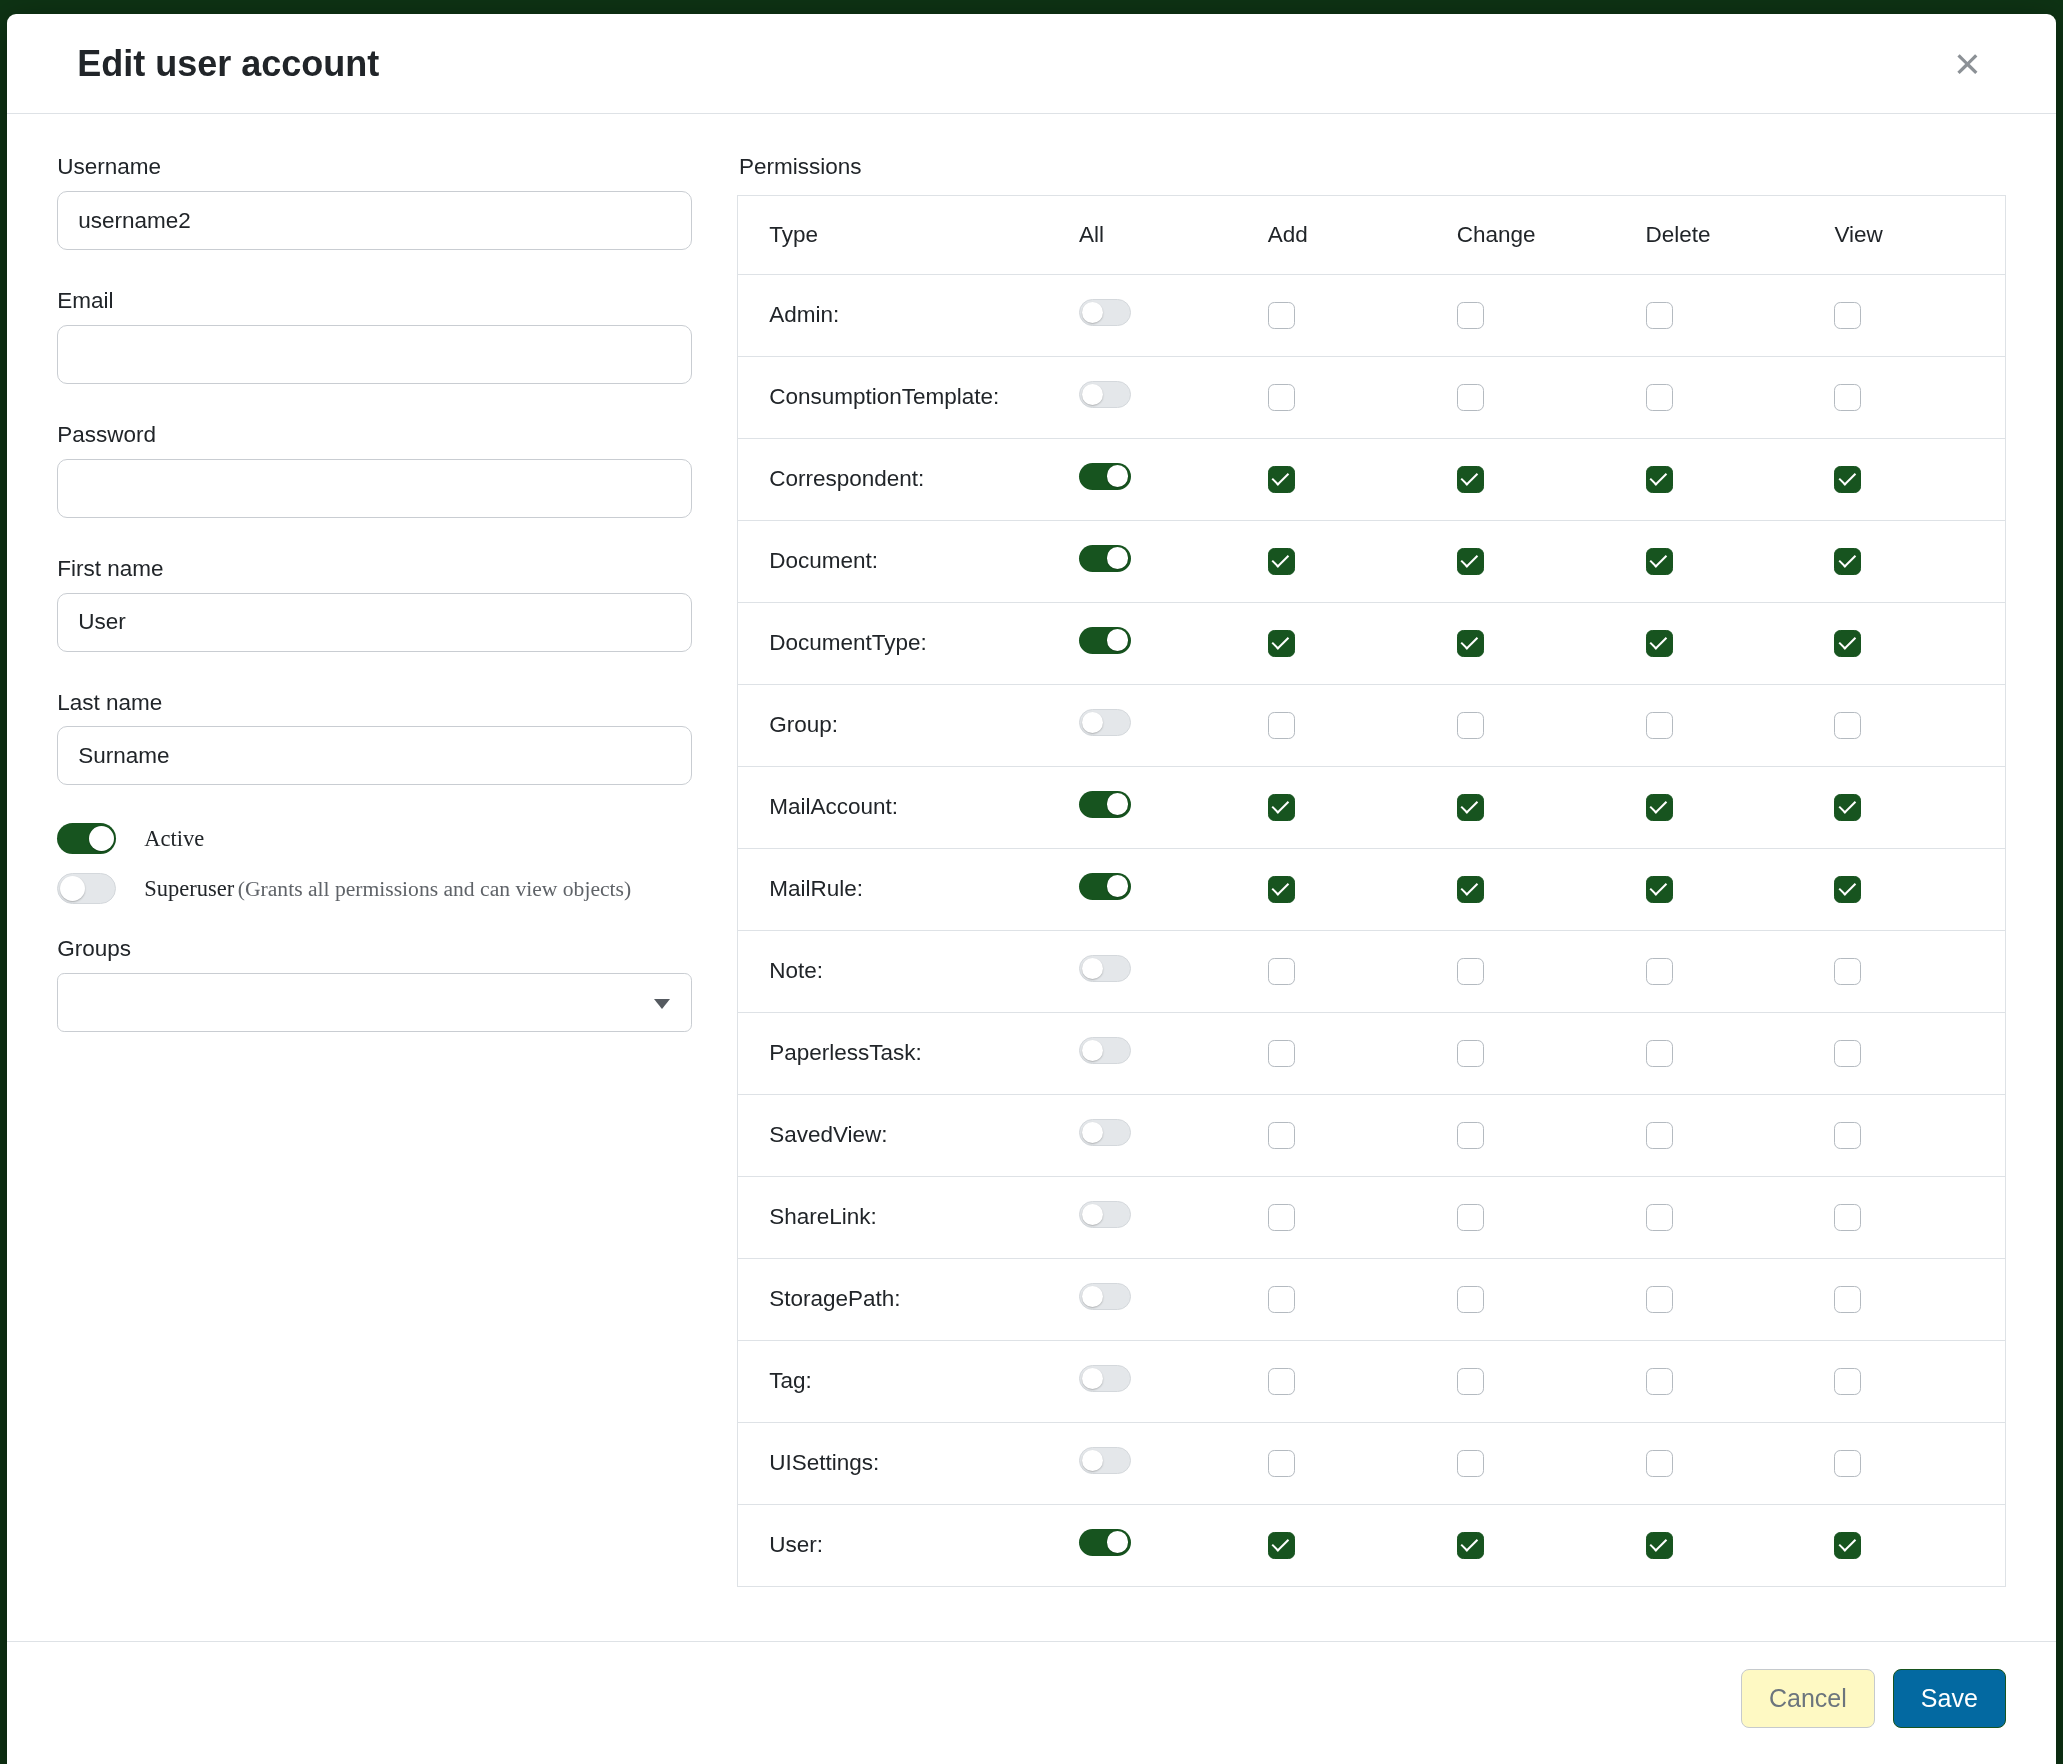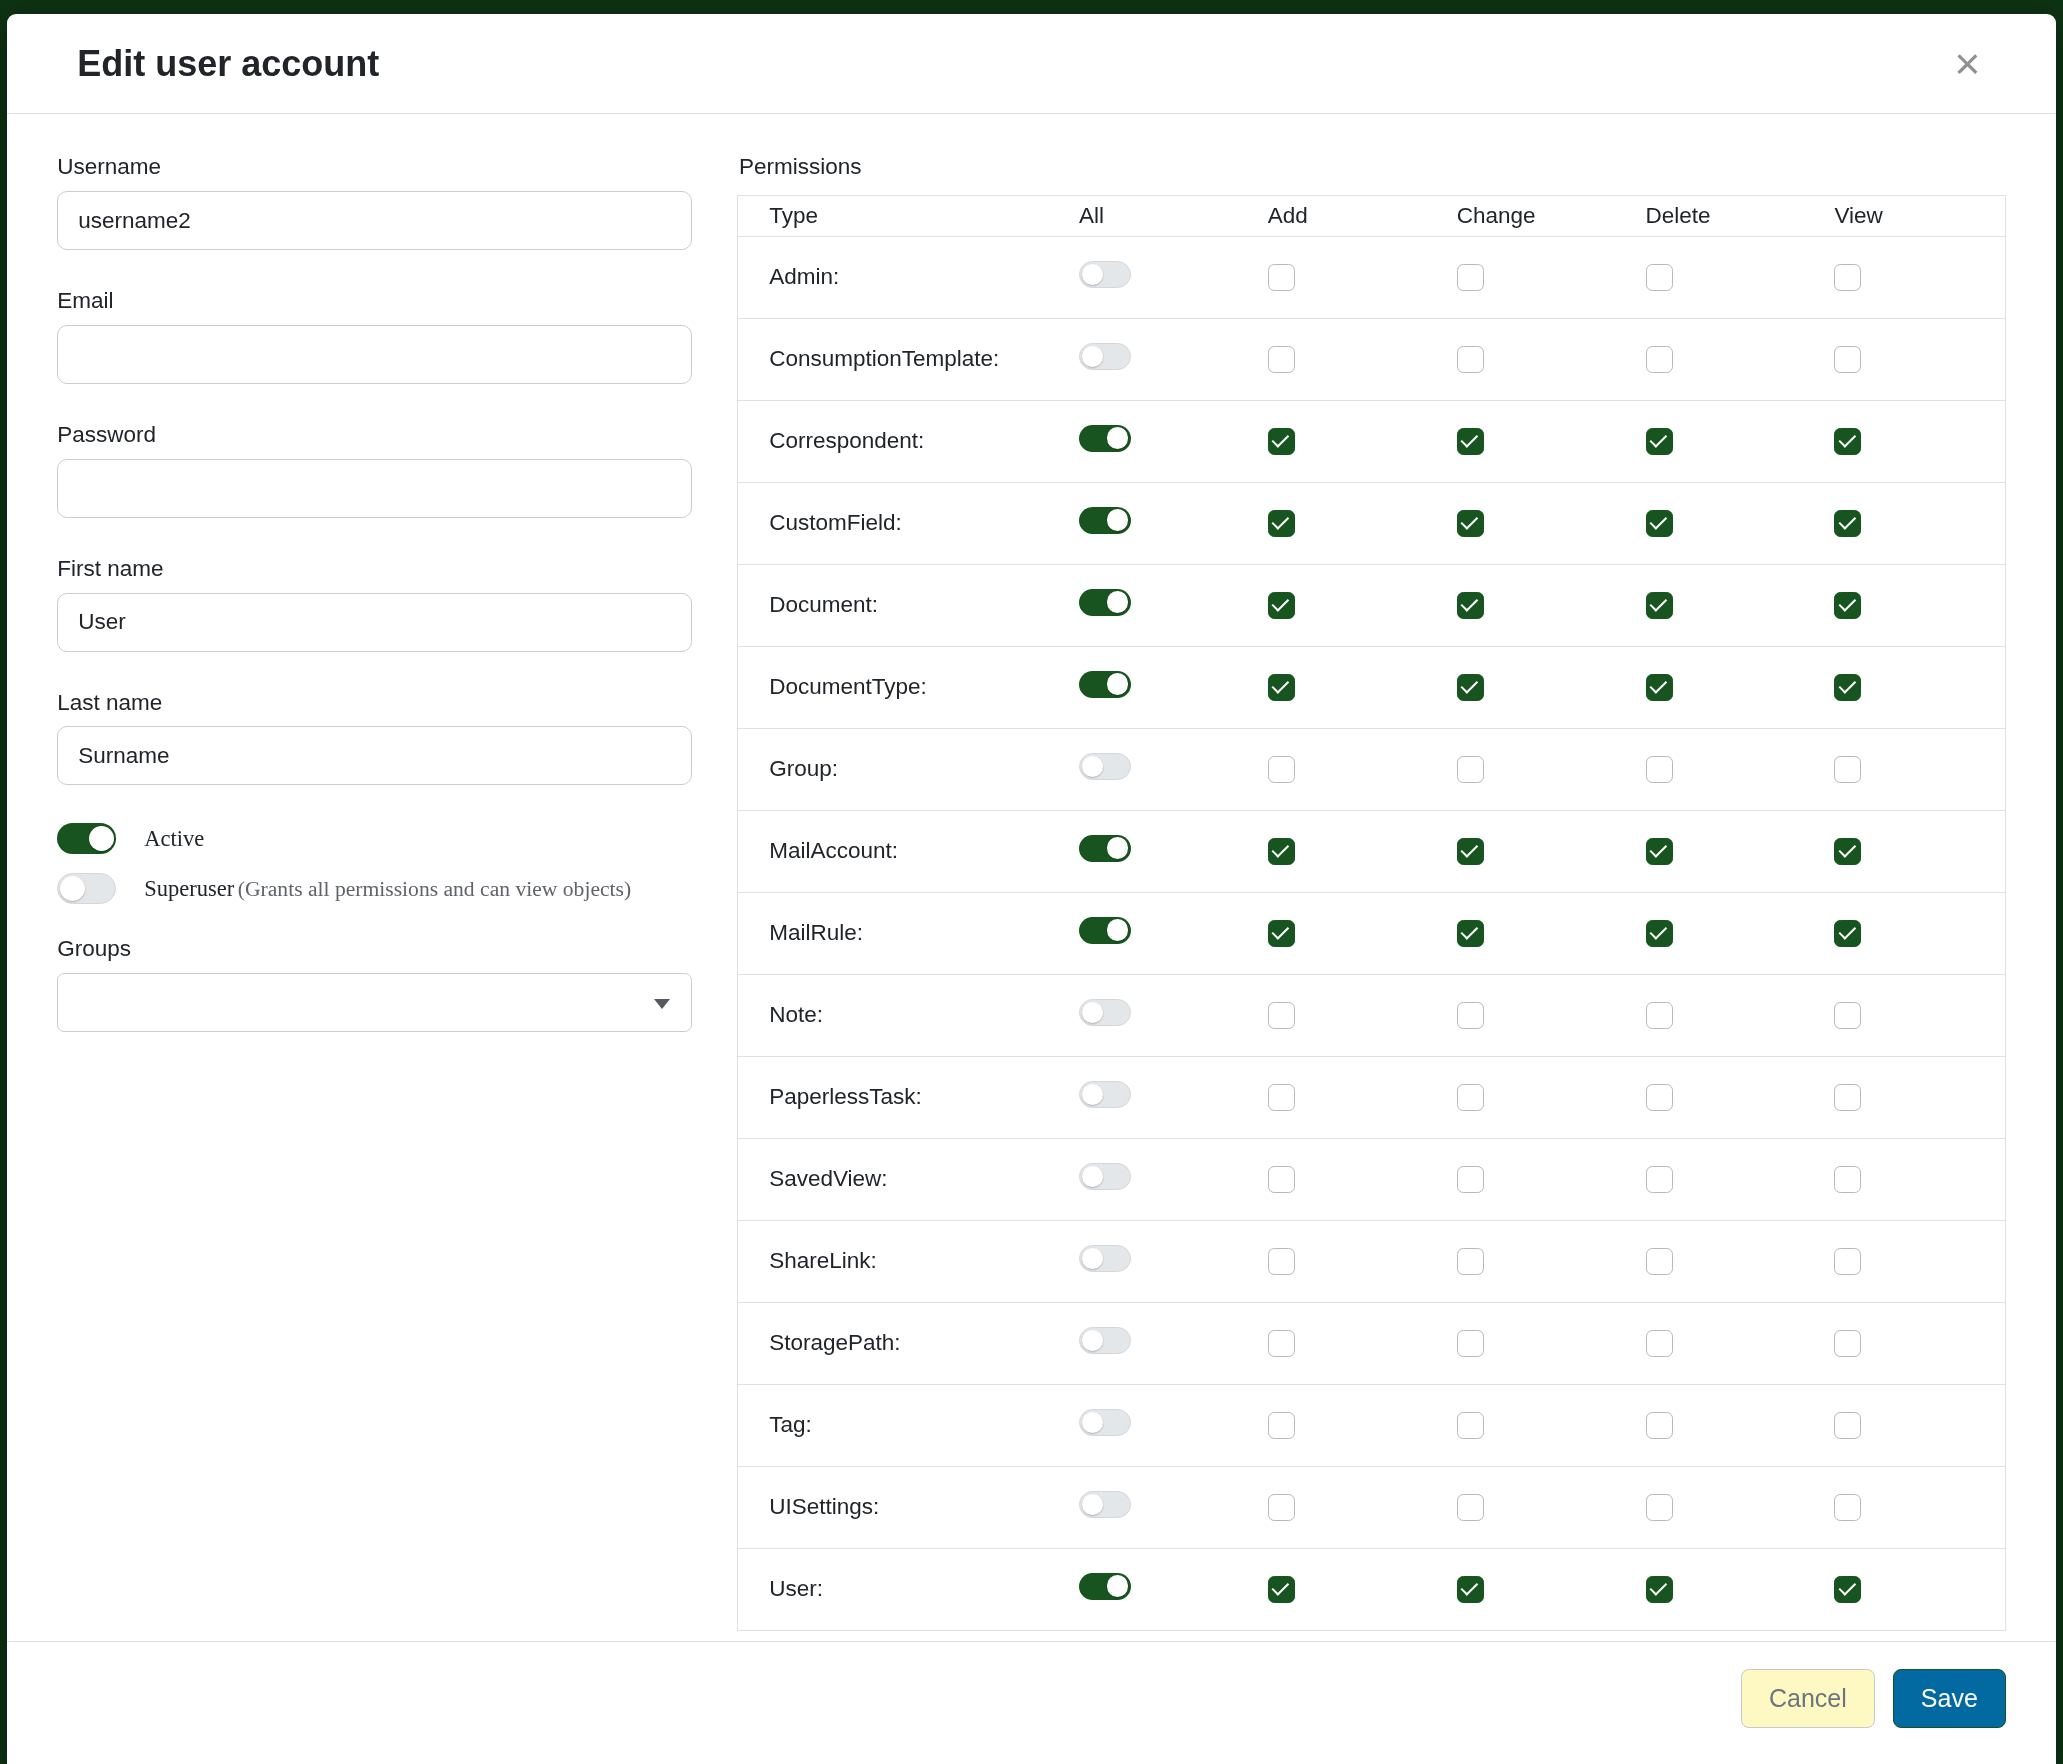--- a/index.html
+++ b/index.html
@@ -77,21 +77,21 @@
   .perm-col { flex: 1; }
   .perm-label { font-size: 22.5px; color: #212529; margin: 0 0 14.4px 1.8px; }
   table.perm-table {
     width: 100%; border-collapse: collapse; table-layout: fixed;
     border: 0.9px solid #dee2e6;
   }
   .perm-table col.c-type { width: 25.5%; }
   .perm-table col.c-perm { width: 14.9%; }
   .perm-table th {
     text-align: left; font-weight: 400; font-size: 22.5px; color: #212529;
-    padding: 7px 18px;
+    padding: 26px 18px;
   }
   .perm-table td {
     text-align: left; font-size: 22.5px; color: #212529;
     padding: 24px 18px; border-top: 0.9px solid #dee2e6;
   }
   .perm-table td:first-child, .perm-table th:first-child { padding-left: 31px; }
   
   .cb {
     display: inline-block; width: 27px; height: 27px;
     border: 1.8px solid #b4bac0; border-radius: 6.3px; background: #fff;
@@ -221,28 +221,20 @@
 
   <tr>
     <td class="type-cell">Correspondent:</td>
     <td><span class="toggle small on"></span></td>
     <td><span class="cb checked"></span></td>
     <td><span class="cb checked"></span></td>
     <td><span class="cb checked"></span></td>
     <td><span class="cb checked"></span></td>
   </tr>
 
-  <tr>
-    <td class="type-cell">CustomField:</td>
-    <td><span class="toggle small on"></span></td>
-    <td><span class="cb checked"></span></td>
-    <td><span class="cb checked"></span></td>
-    <td><span class="cb checked"></span></td>
-    <td><span class="cb checked"></span></td>
-  </tr>
 
   <tr>
     <td class="type-cell">Document:</td>
     <td><span class="toggle small on"></span></td>
     <td><span class="cb checked"></span></td>
     <td><span class="cb checked"></span></td>
     <td><span class="cb checked"></span></td>
     <td><span class="cb checked"></span></td>
   </tr>
 

